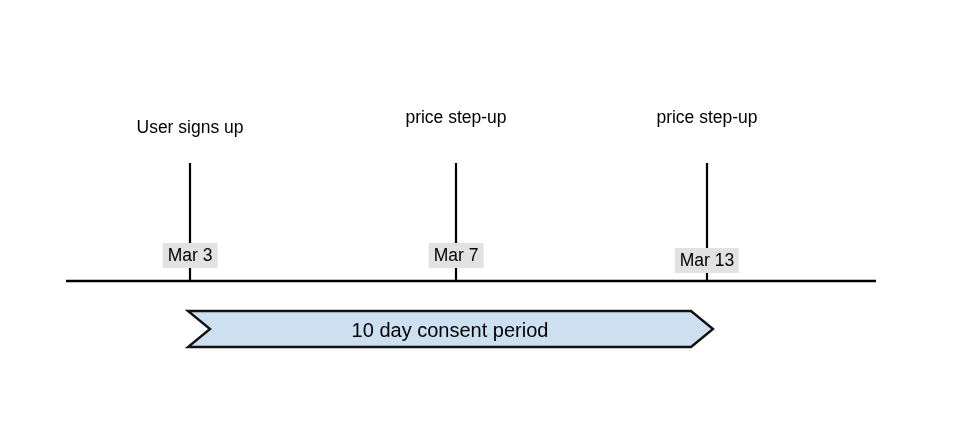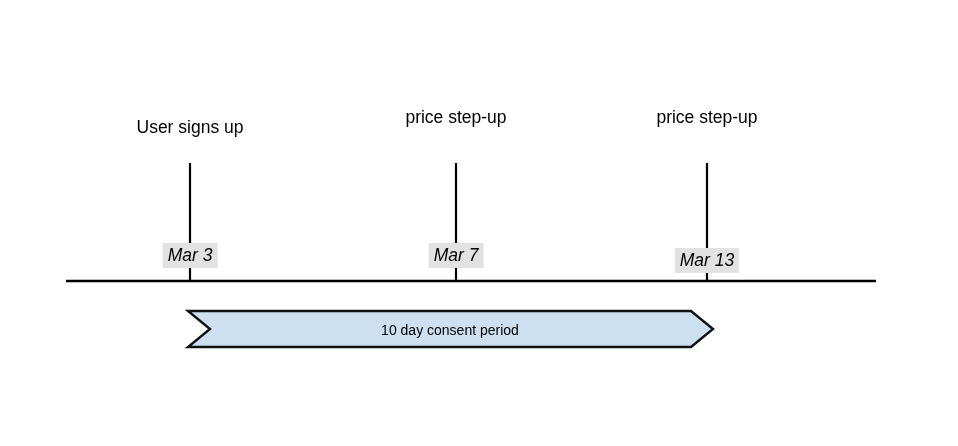--- a/index.html
+++ b/index.html
@@ -40,25 +40,24 @@
   }
   .date-chip {
     position: absolute;
     font-size: 17.5px;
     line-height: 22px;
     color: #000000;
     background: #e2e2e2;
     padding: 1px 5px 2px 5px;
     white-space: nowrap;
     transform: translateX(-50%);
-    font-style: italic;
   }
   .banner-text {
     position: absolute;
-    font-size: 14px;
+    font-size: 20px;
     line-height: 20px;
     color: #000000;
     white-space: nowrap;
     transform: translate(-50%, -50%);
   }
 </style>
 </head>
 <body>
 
 <div id="stage">

